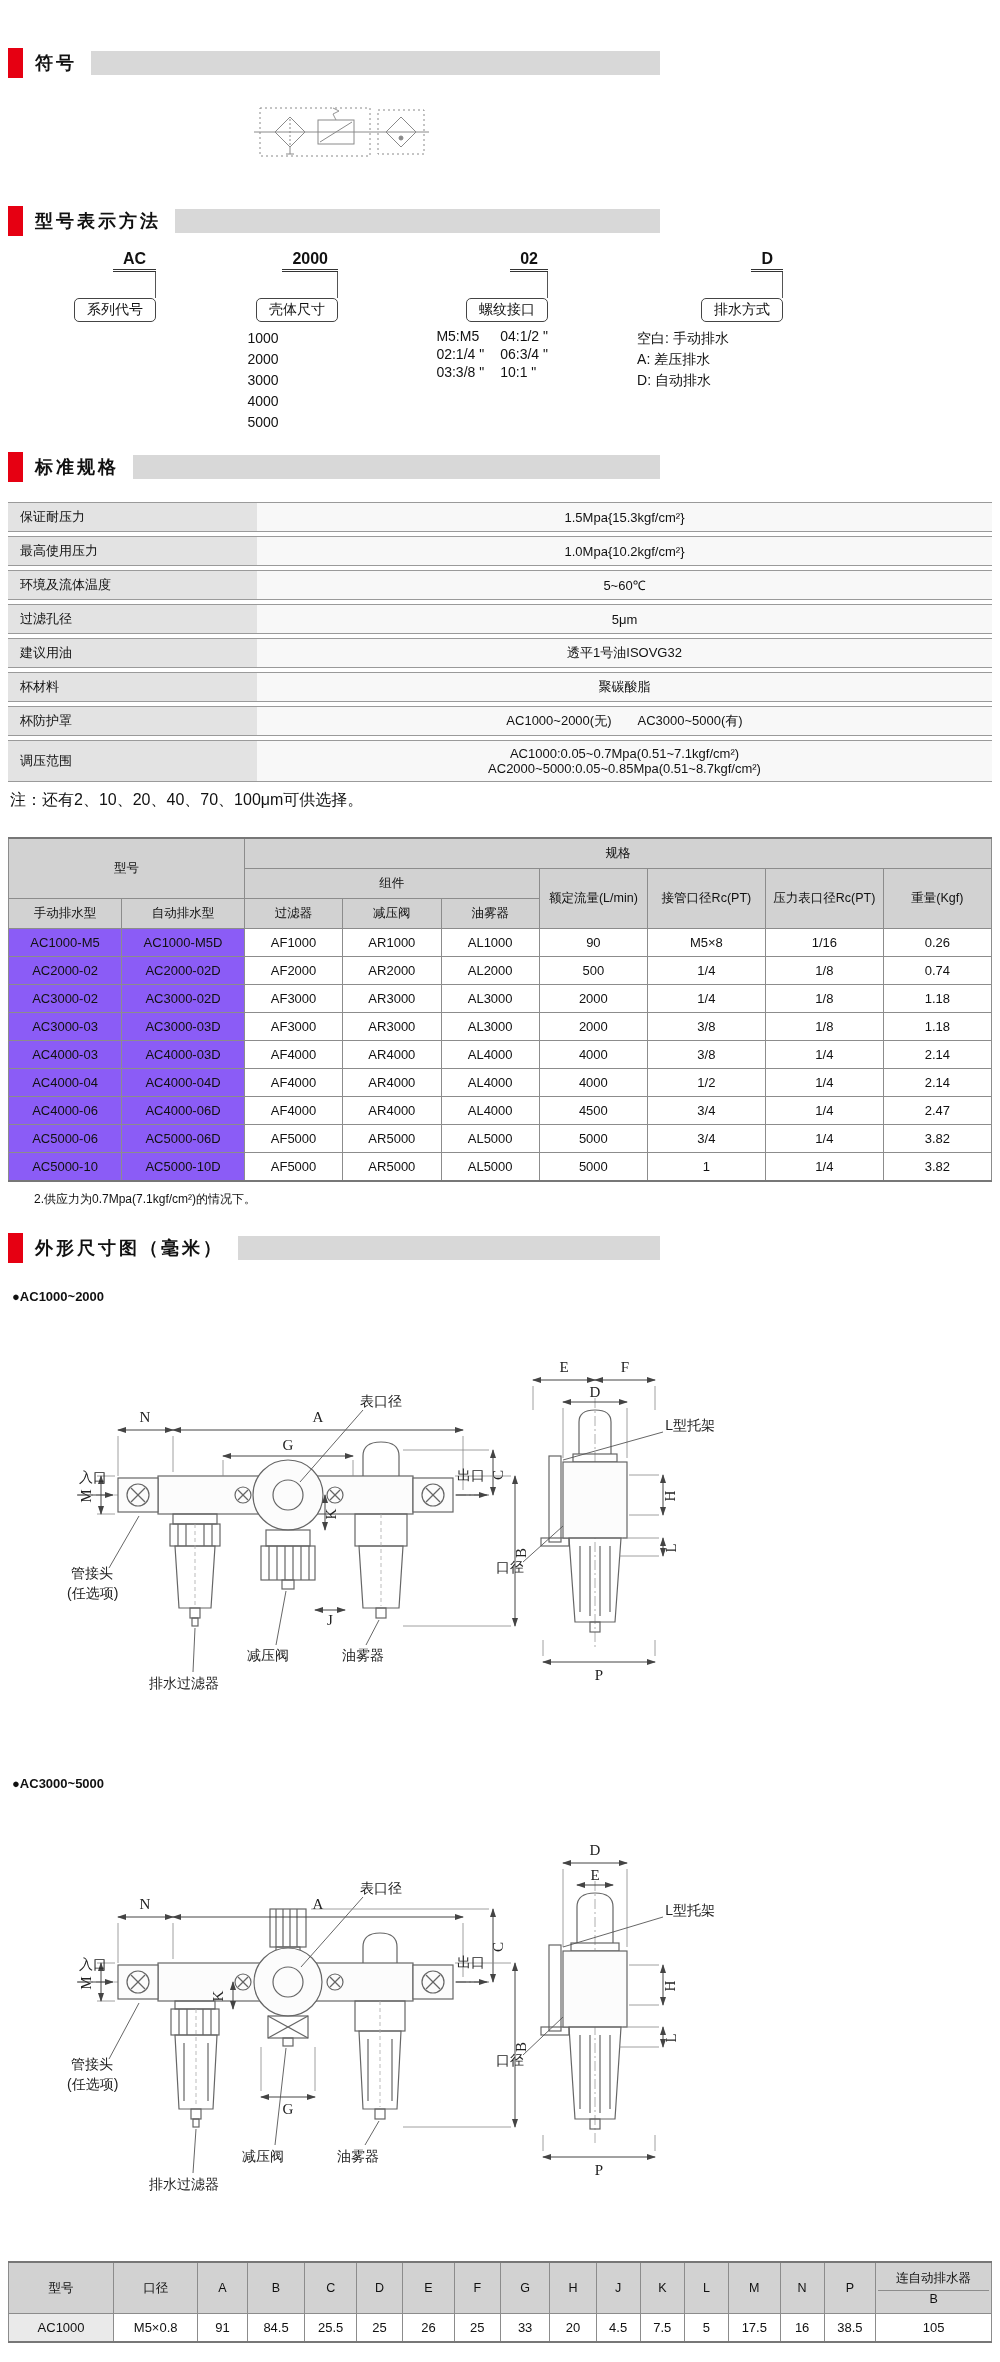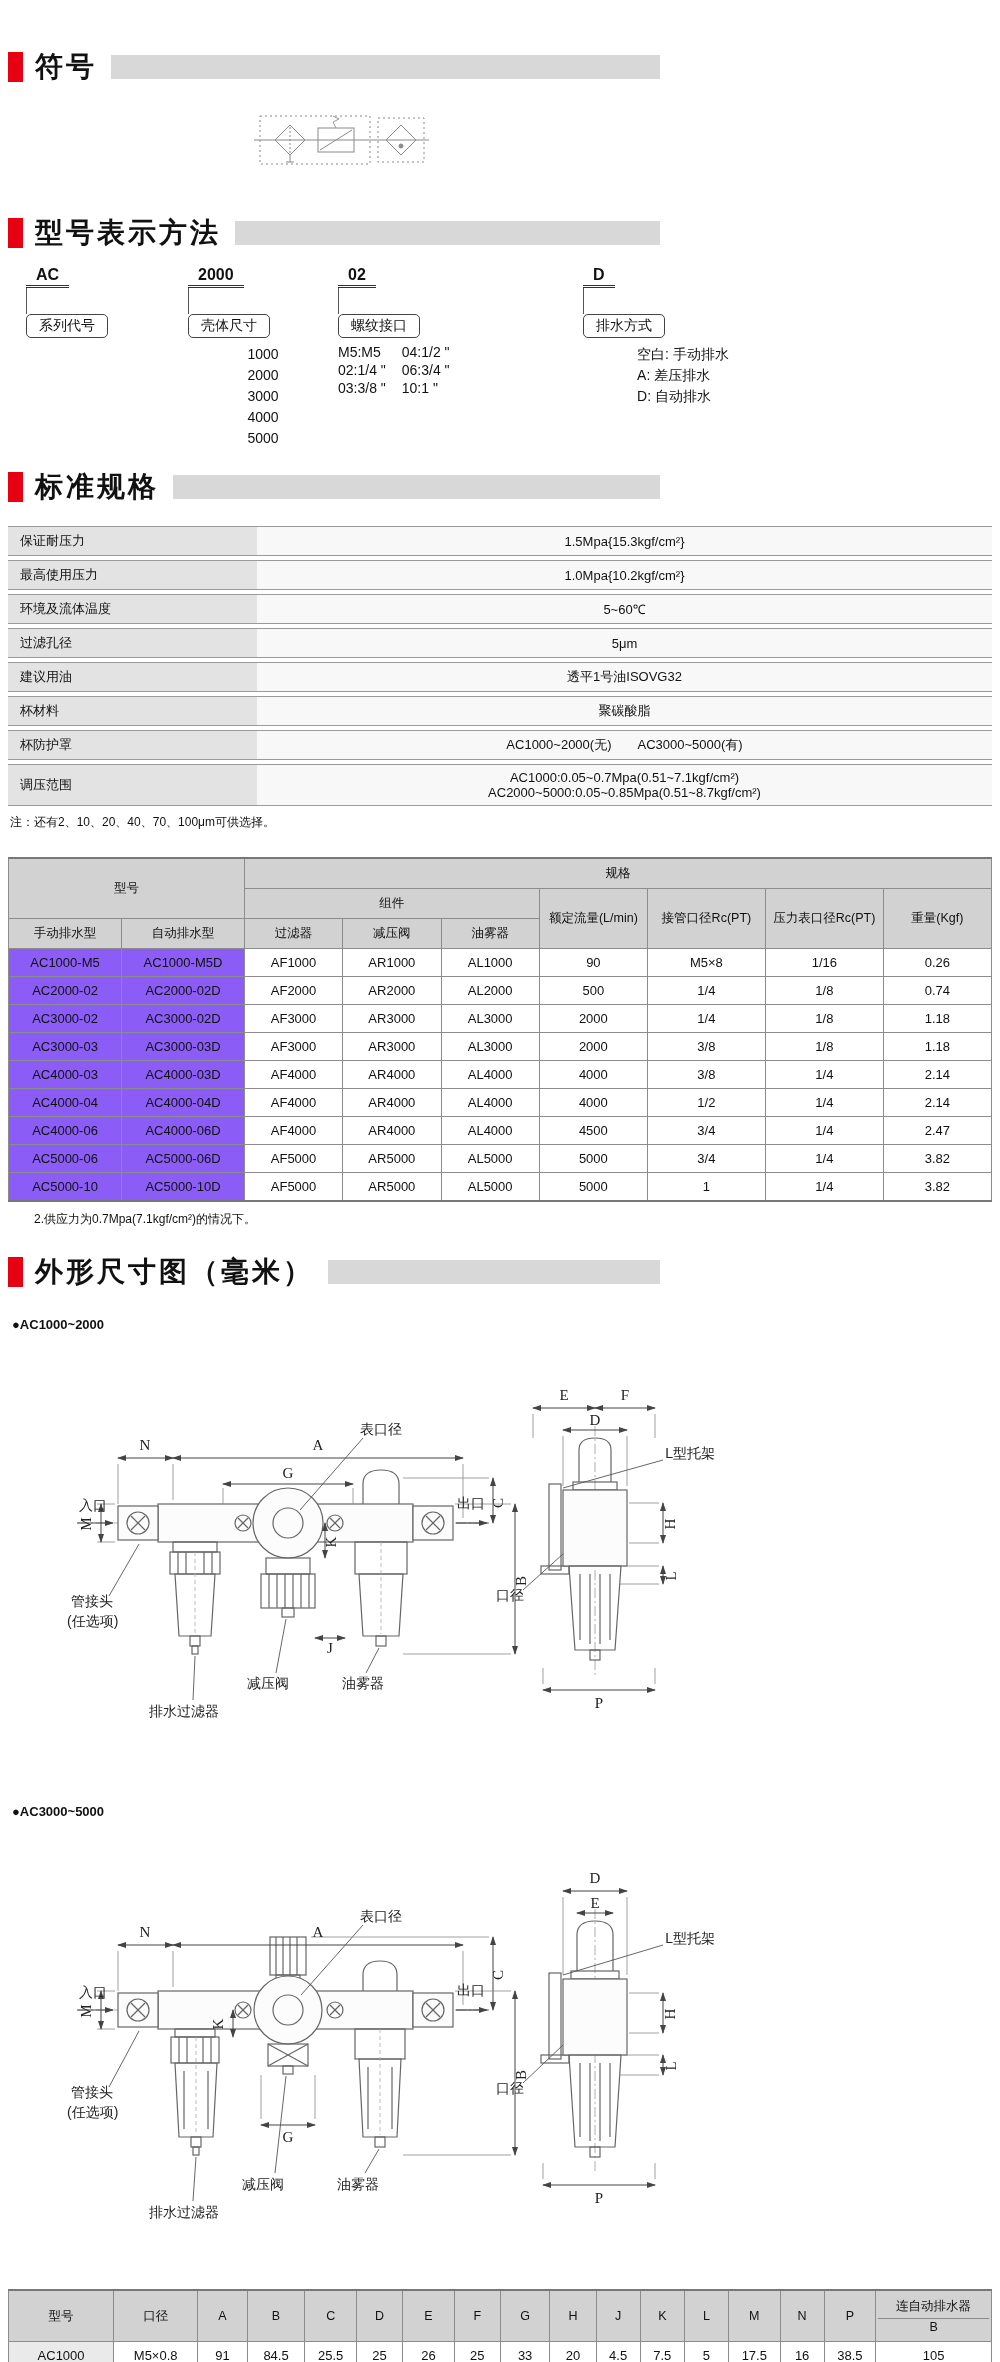--- a/index.html
+++ b/index.html
@@ -2,41 +2,41 @@
 <html><head>
 <meta charset="utf-8">
 <style>
   html,body{margin:0;padding:0;background:#fff;}
   body{width:1000px;font-family:"Liberation Sans",sans-serif;color:#111;}
   .page{padding:48px 8px 24px 8px;}
 
   
   .sec-header{display:flex;align-items:center;width:652px;margin-top:0;}
   .red-block{width:15px;height:30px;background:#e60012;flex:0 0 auto;}
-  .sec-title{font-size:28px;font-weight:bold;letter-spacing:3px;margin-left:12px;white-space:nowrap;}
+  .sec-title{font-size:18px;font-weight:bold;letter-spacing:3px;margin-left:12px;white-space:nowrap;}
   .gray-bar{flex:1;height:24px;background:#d8d8d8;margin-left:14px;}
 
   
   .symbol-wrap{margin:24px 0 0 246px;}
 
   
   .model-code{position:relative;height:188px;margin-top:14px;font-size:14px;}
-  .mc-seg{position:absolute;top:0;display:flex;flex-direction:column;align-items:flex-start;}
+  .mc-seg{position:absolute;top:0;display:flex;flex-direction:column;align-items:flex-end;}
   .mc-code{font-weight:bold;font-size:16px;padding:0 10px 1px 10px;border-bottom:3px double #333;}
   .mc-stem{width:1px;height:26px;background:#555;}
   .mc-pill{border:1.5px solid #444;border-radius:5px;padding:2px 12px;white-space:nowrap;}
   .mc-options{margin-top:6px;line-height:1.5;text-align:left;align-self:center;}
   .mc-grid{display:grid;grid-template-columns:auto auto;column-gap:16px;row-gap:2px;margin-top:6px;}
 
   
   table.spec{border-collapse:separate;border-spacing:0 4px;width:984px;margin-top:16px;}
   table.spec td{border-top:1px solid #9a9a9a;border-bottom:1px solid #9a9a9a;font-size:13px;padding:5px 12px;}
   table.spec td:first-child{background:#e3e3e3;width:225px;}
   table.spec td:last-child{background:#f8f8f8;text-align:center;white-space:pre-line;}
-  .small-note{font-size:12px;margin:4px 0 0 2px;}
+  .small-note{font-size:16px;margin:4px 0 0 2px;}
 
   
   table.grid{border-collapse:collapse;width:984px;border-top:2px solid #777;border-bottom:2px solid #777;}
   table.grid th,table.grid td{border:1px solid #8c8c8c;text-align:center;font-weight:normal;}
   table.grid th{background:#d2d2d2;font-size:12.5px;padding:6px 2px;}
   table.grid td{background:#fff;font-size:13px;padding:6px 2px;}
   .model-table{margin-top:26px;}
   .model-table tbody td:nth-child(-n+2){background:#8b5cf6;}
   .dim-table{margin-top:34px;}
   .dim-table tbody td:first-child{background:#eaeaea;}

